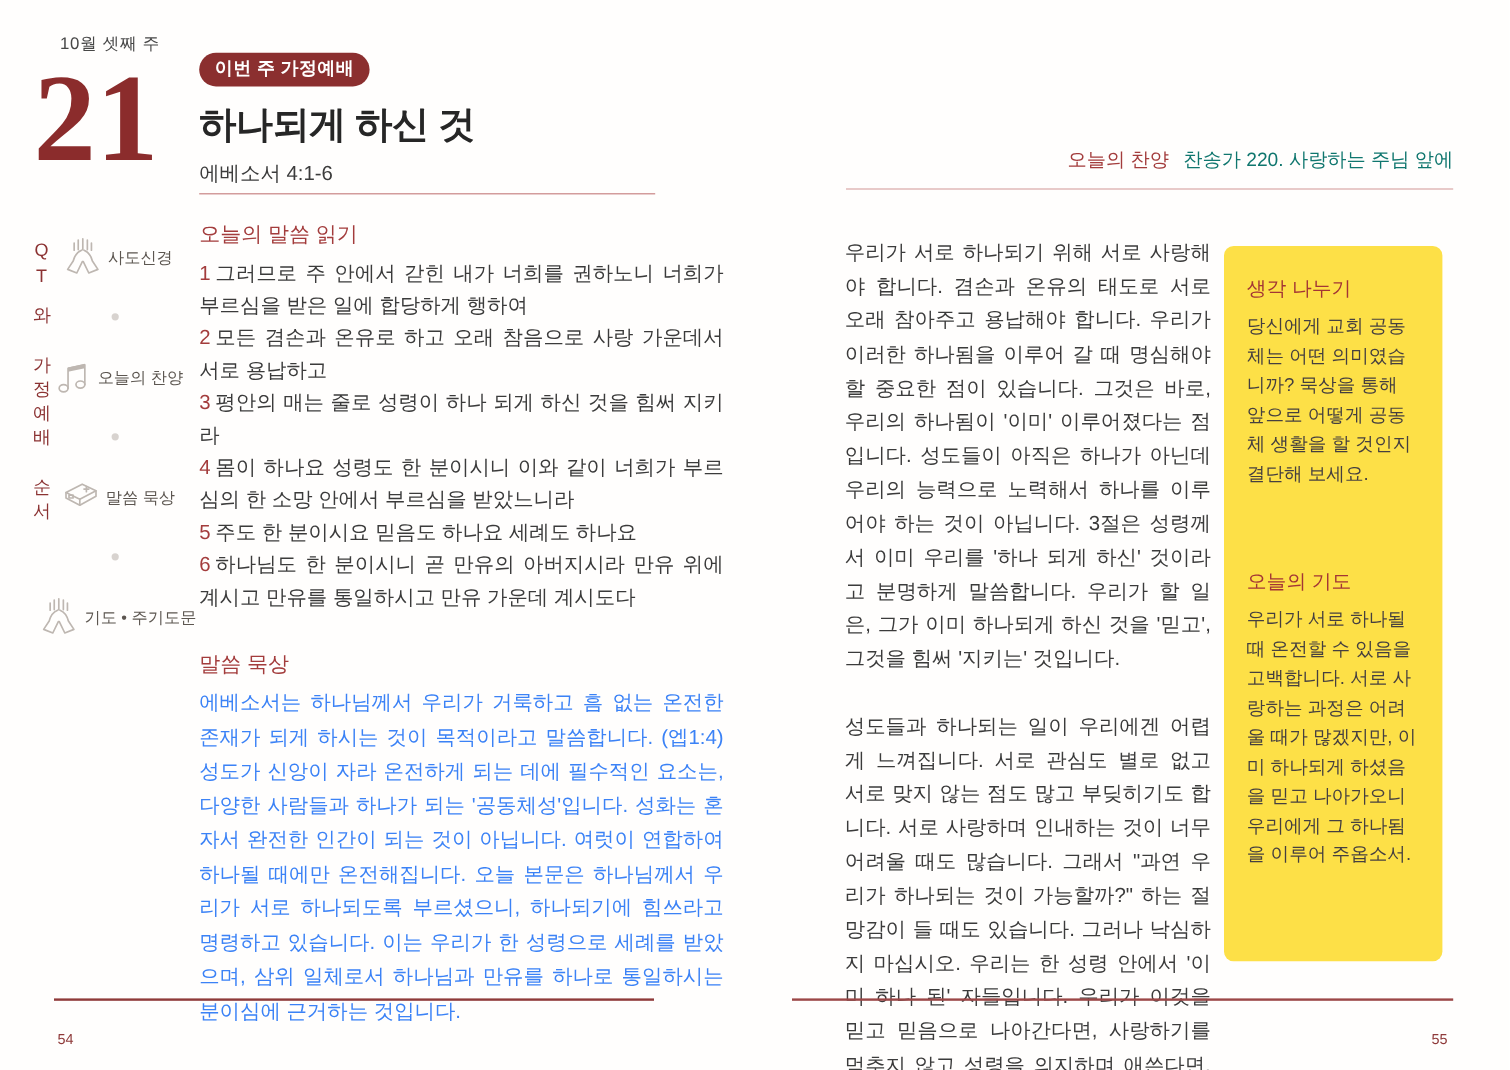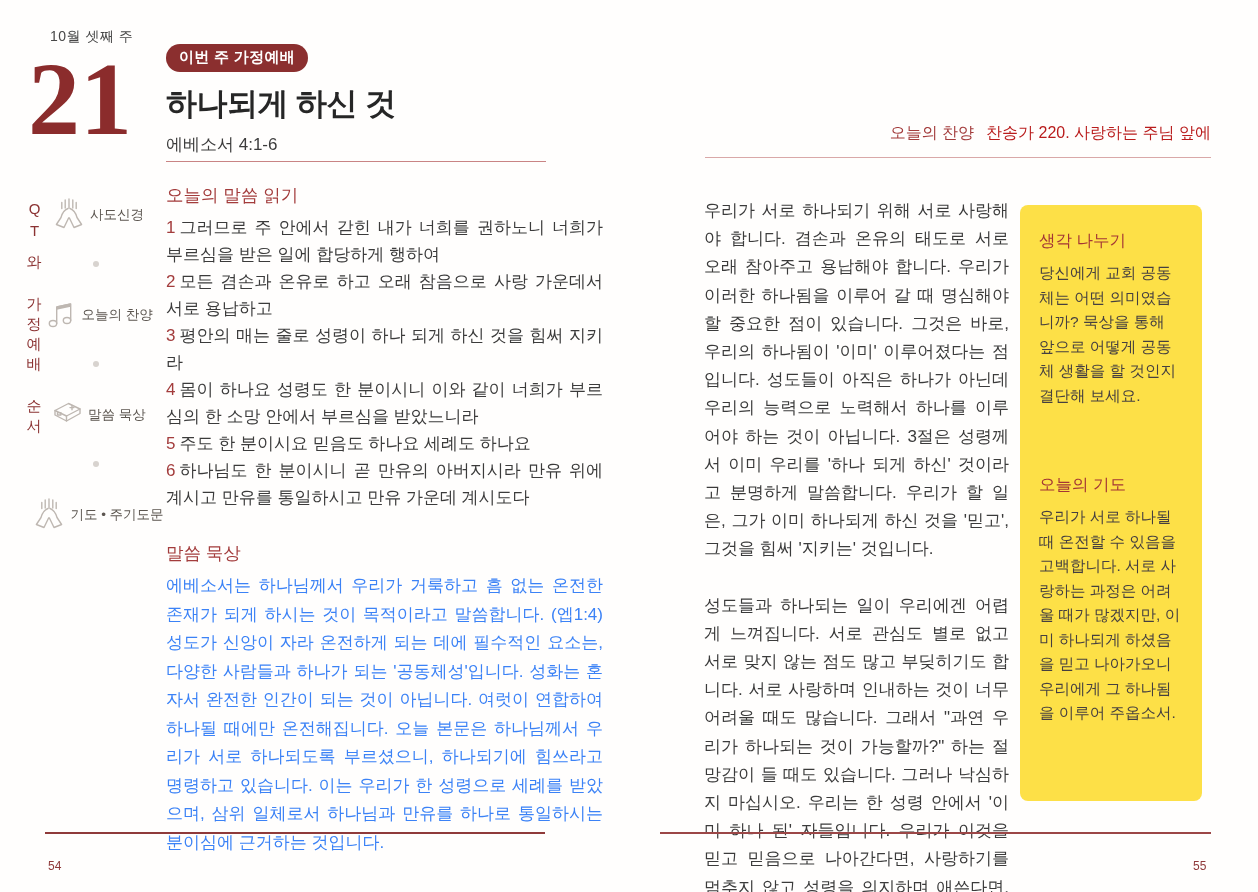--- a/index.html
+++ b/index.html
@@ -29,21 +29,21 @@
   .section-heading { font-size:17.5px; font-weight:500; color:#a33c3c; margin-bottom:7px; }
   .verse { font-size:17px; line-height:27px; color:#3b3b3b; text-align:justify; }
   .verse-num { color:#a33c3c; margin-right:4px; }
   .meditation { position:absolute; left:166px; top:541px; width:437px; }
   .meditation .body-text { margin-top:3px; }
   .body-text { font-size:17px; line-height:28.5px; color:#3b82f6; text-align:justify; }
 
   
   .praise-line { position:absolute; left:705px; top:123px; width:506px; text-align:right; font-size:16px; white-space:nowrap; }
   .praise-label { color:#a33c3c; font-weight:500; margin-right:12px; }
-  .praise-value { color:#b91c1c; }
+  .praise-value { color:#0f766e; }
   .praise-rule { position:absolute; left:705px; top:157px; width:506px; height:1px; background:#d9a8a8; }
   .main-column { position:absolute; left:704px; top:197px; width:305px; }
   .main-column p { font-size:17px; line-height:28.2px; color:#3b3b3b; text-align:justify; }
   .main-column p + p { margin-top:28px; }
 
   .side-box { position:absolute; left:1020px; top:205px; width:182px; height:596px; background:#fde047; border-radius:8px; padding:25px 19px; }
   .side-section-heading { font-size:16.5px; font-weight:500; color:#a33535; margin-bottom:9px; }
   .side-section-body { font-size:15.5px; line-height:24.5px; color:#453f40; }
   .side-section + .side-section { margin-top:66px; }
 

